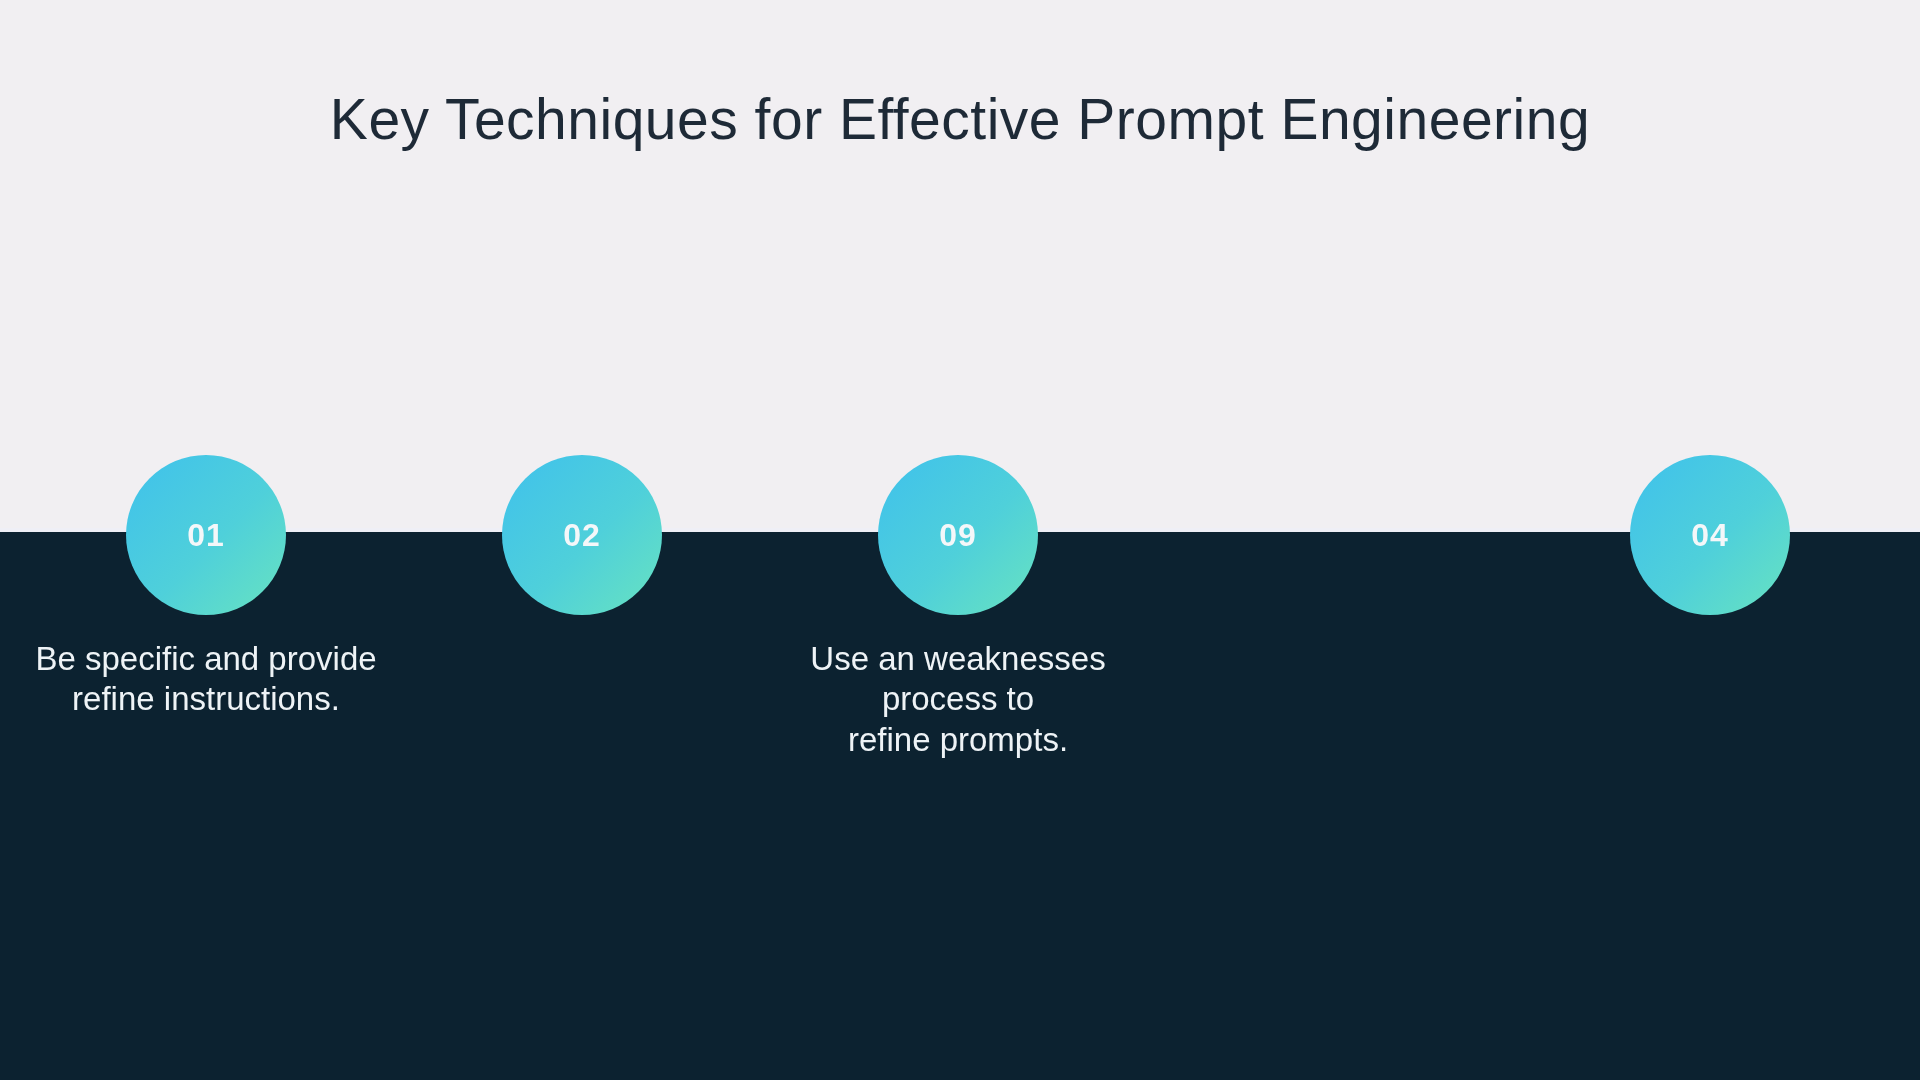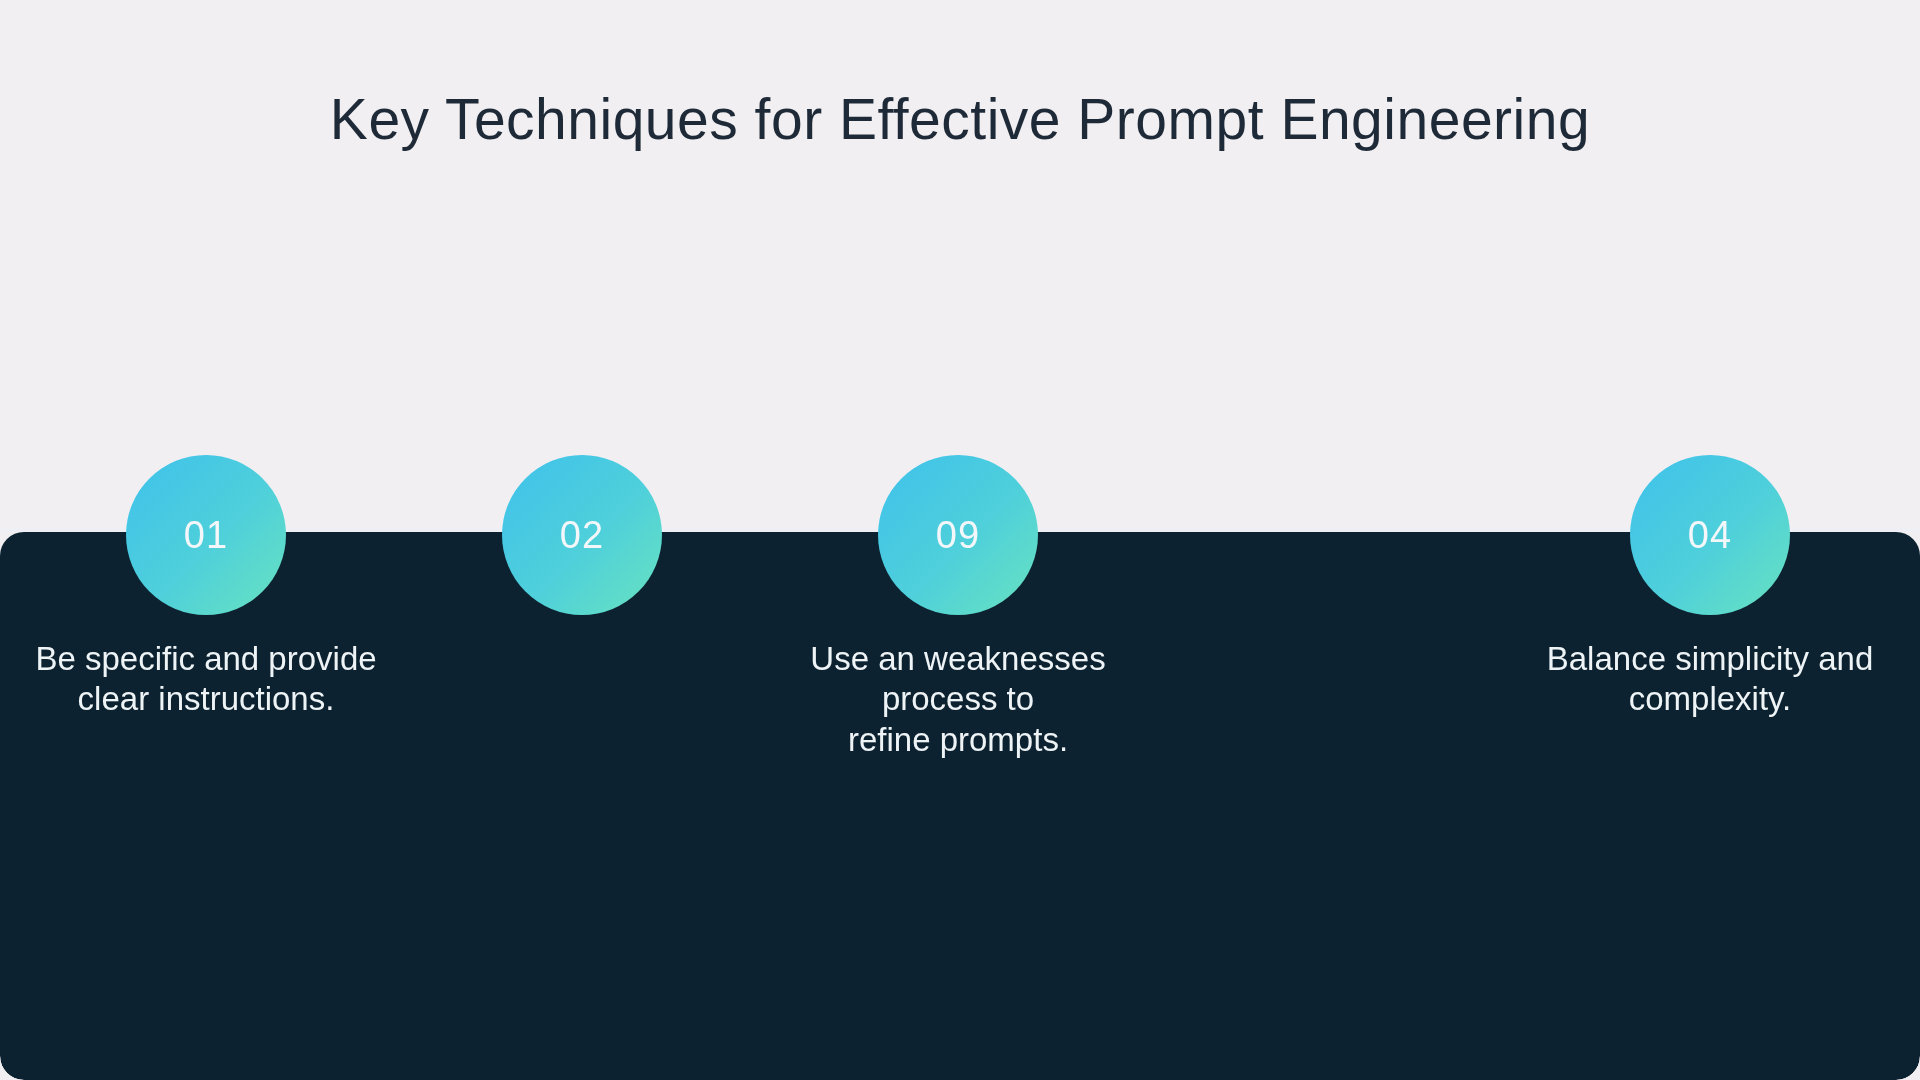--- a/index.html
+++ b/index.html
@@ -1,15 +1,15 @@
 <!DOCTYPE html>
 <html><head>
 <meta charset="utf-8">
 <style>
-  * { margin: 0; padding: 0; box-sizing: border-box; border-radius: 24px; }
+  * { margin: 0; padding: 0; box-sizing: border-box; }
   html, body { width: 1920px; height: 1080px; overflow: hidden; }
   body {
     font-family: "Liberation Sans", "DejaVu Sans", sans-serif;
     background: #f1eff2;
   }
   .slide {
     position: relative;
     width: 1920px;
     height: 1080px;
     background: #f1eff2;
@@ -60,22 +60,22 @@
   .step-circle {
     width: 160px;
     height: 160px;
     border-radius: 50%;
     background: linear-gradient(135deg, #3fc1ec 0%, #4fd0da 55%, #68e3c0 100%);
     display: flex;
     align-items: center;
     justify-content: center;
   }
   .step-number {
-    font-size: 38px;
-    font-weight: 400;
+    font-size: 32px;
+    font-weight: 700;
     color: #f4f7f9;
     letter-spacing: 1px;
   }
   .step-description {
     margin-top: 24px;
     max-width: 372px;
     text-align: center;
     font-size: 33px;
     line-height: 1.22;
     font-weight: 400;
@@ -94,21 +94,21 @@
 
   <h1 class="slide-title">Key Techniques for Effective Prompt Engineering</h1>
 
   <div class="steps-row">
 
     <div class="step-item">
       <div class="step-circle">
         <span class="step-number">01</span>
       </div>
       <div class="step-description">Be specific and provide
-clear instructions.</div>
+refine instructions.</div>
     </div>
 
     <div class="step-item">
       <div class="step-circle">
         <span class="step-number">02</span>
       </div>
     </div>
 
     <div class="step-item">
       <div class="step-circle">
@@ -118,19 +118,17 @@
 refine prompts.</div>
     </div>
 
     <div class="step-item">
     </div>
 
     <div class="step-item">
       <div class="step-circle">
         <span class="step-number">04</span>
       </div>
-      <div class="step-description">Balance simplicity and
-complexity.</div>
     </div>
 
   </div>
 
 </div>
 
 </body></html>

